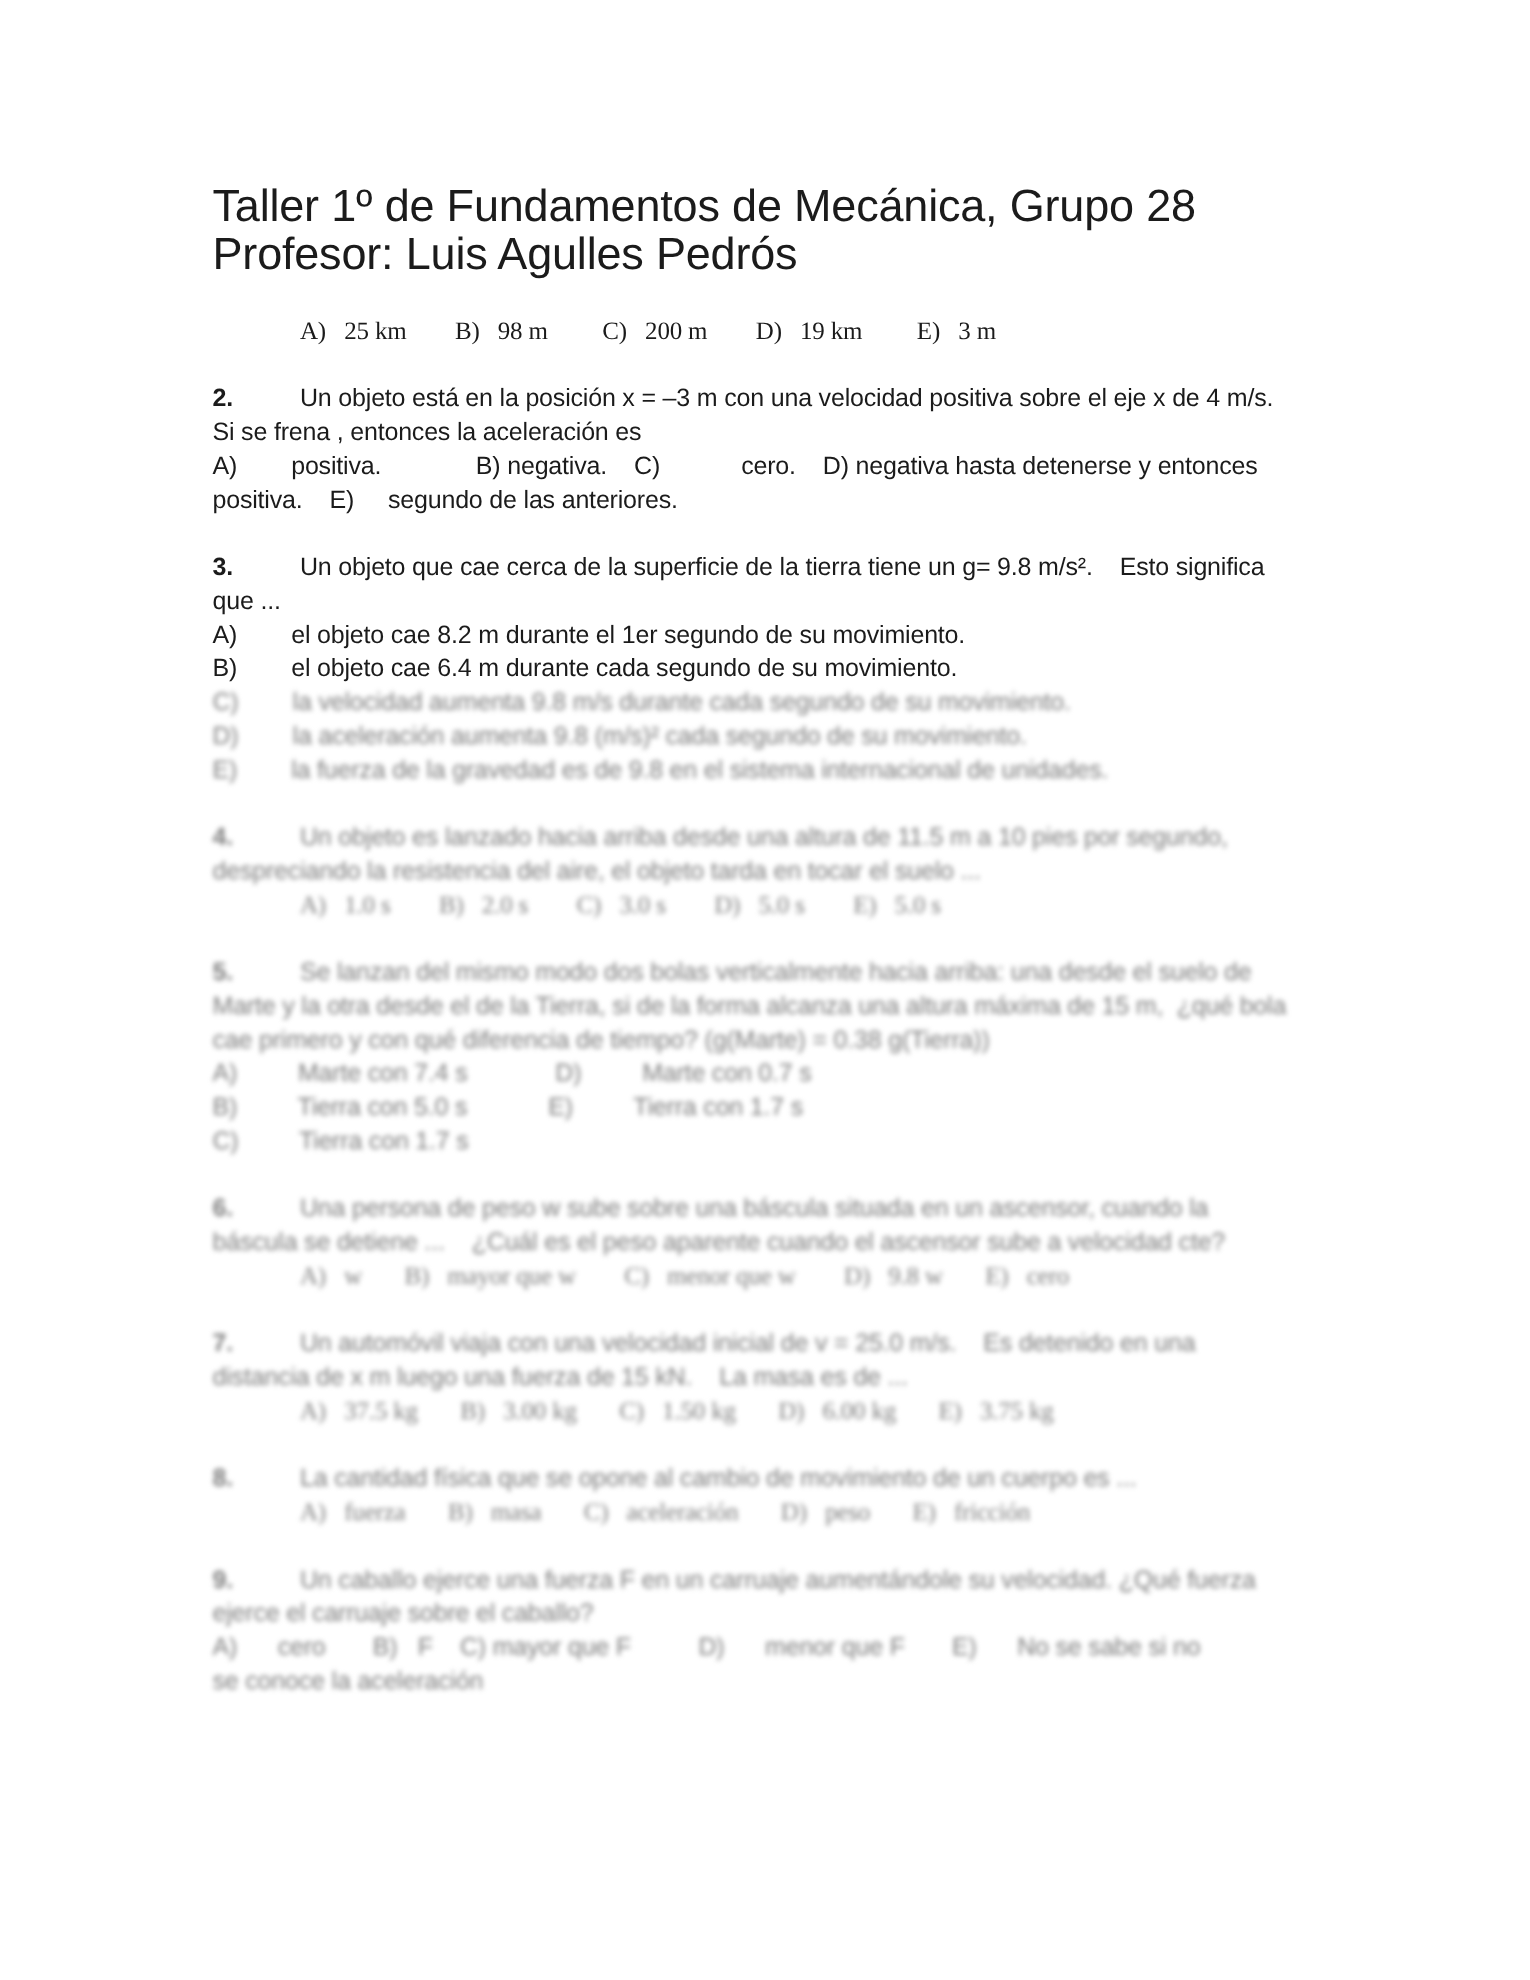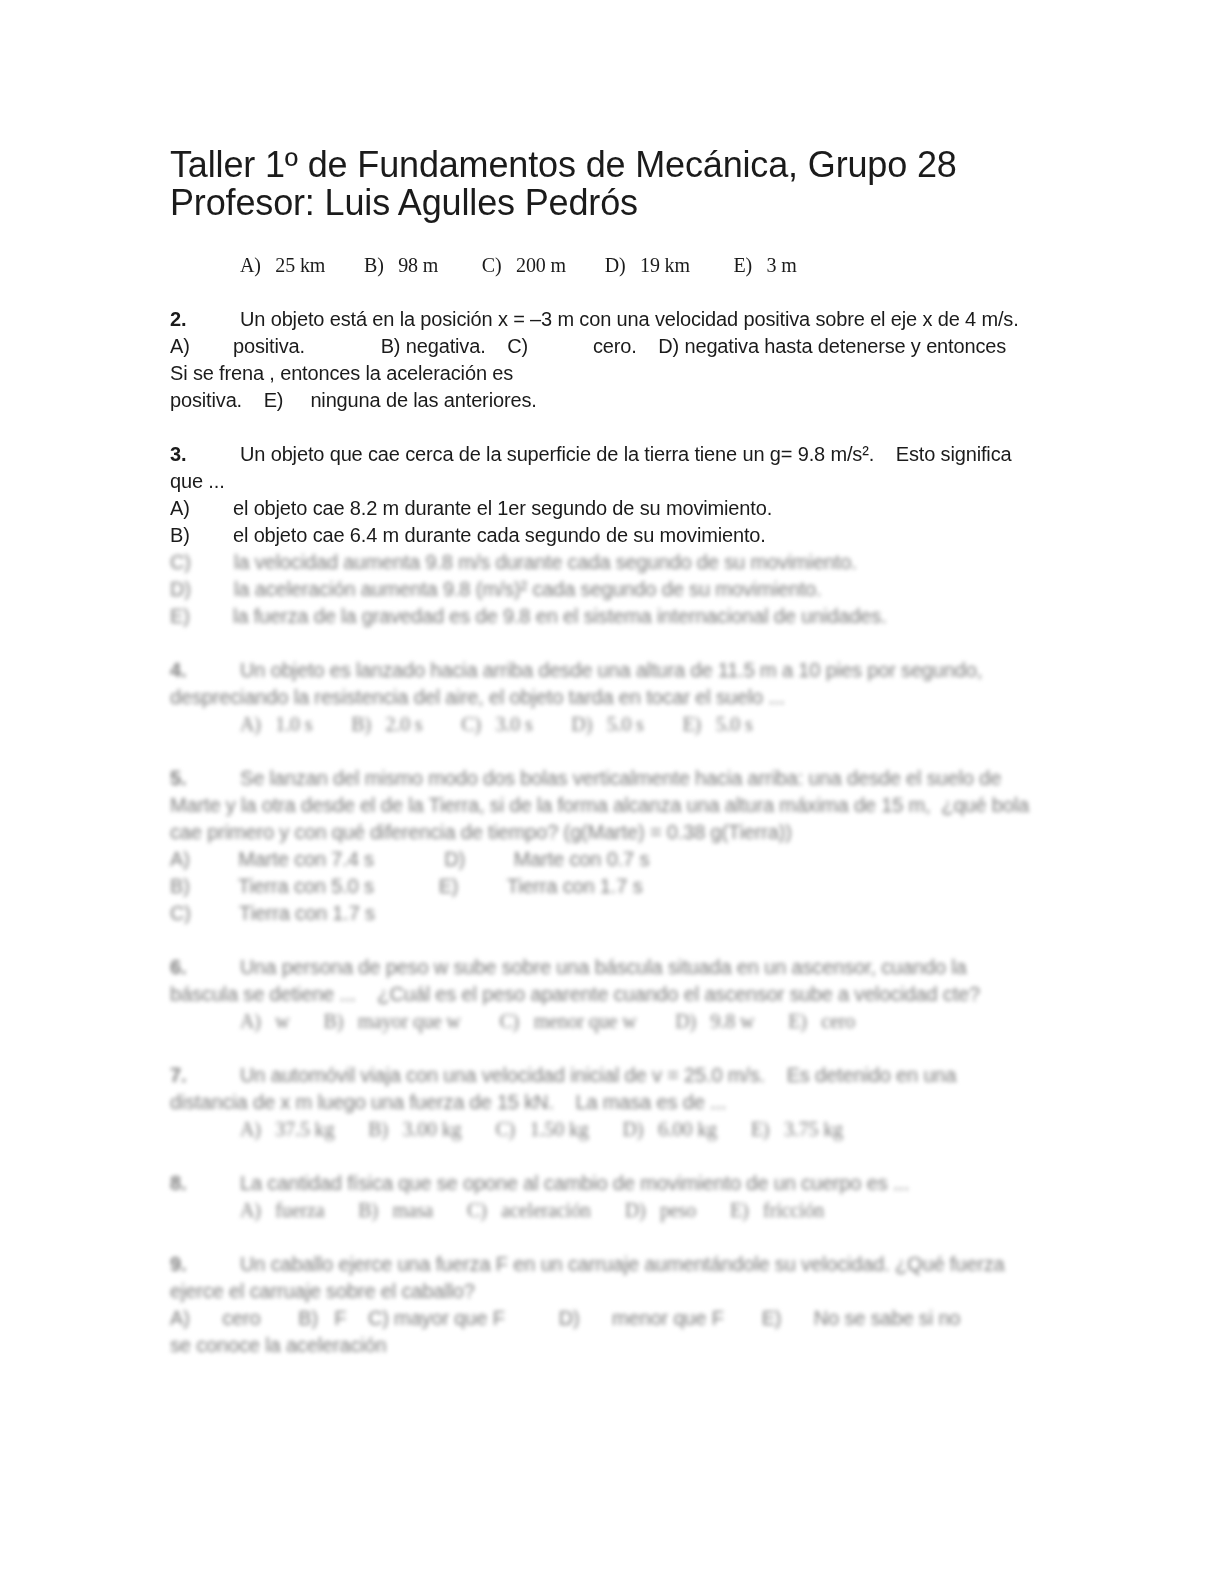--- a/index.html
+++ b/index.html
@@ -50,23 +50,23 @@
     <div class="ln">Taller 1º de Fundamentos de Mecánica, Grupo 28</div>
     <div class="ln">Profesor: Luis Agulles Pedrós</div>
   </div>
 
   <div class="q">
     <div class="ln ind">A)   25 km        B)   98 m         C)   200 m        D)   19 km         E)   3 m</div>
   </div>
 
   <div class="q">
     <div class="ln"><span class="num">2.</span><span>Un objeto está en la posición x = –3 m con una velocidad positiva sobre el eje x de 4 m/s.</span></div>
+    <div class="ln">Si se frena , entonces la aceleración es</div>
     <div class="ln">A)        positiva.              B) negativa.    C)            cero.    D) negativa hasta detenerse y entonces</div>
-    <div class="ln">Si se frena , entonces la aceleración es</div>
-    <div class="ln">positiva.    E)     ninguna de las anteriores.</div>
+    <div class="ln">positiva.    E)     segundo de las anteriores.</div>
   </div>
 
   <div class="q">
     <div class="ln"><span class="num">3.</span><span>Un objeto que cae cerca de la superficie de la tierra tiene un g= 9.8 m/s².    Esto significa</span></div>
     <div class="ln">que ...</div>
     <div class="ln">A)        el objeto cae 8.2 m durante el 1er segundo de su movimiento.</div>
     <div class="ln">B)        el objeto cae 6.4 m durante cada segundo de su movimiento.</div>
     <div class="ln blur">C)        la velocidad aumenta 9.8 m/s durante cada segundo de su movimiento.</div>
     <div class="ln blur">D)        la aceleración aumenta 9.8 (m/s)² cada segundo de su movimiento.</div>
     <div class="ln blur">E)        la fuerza de la gravedad es de 9.8 en el sistema internacional de unidades.</div>

